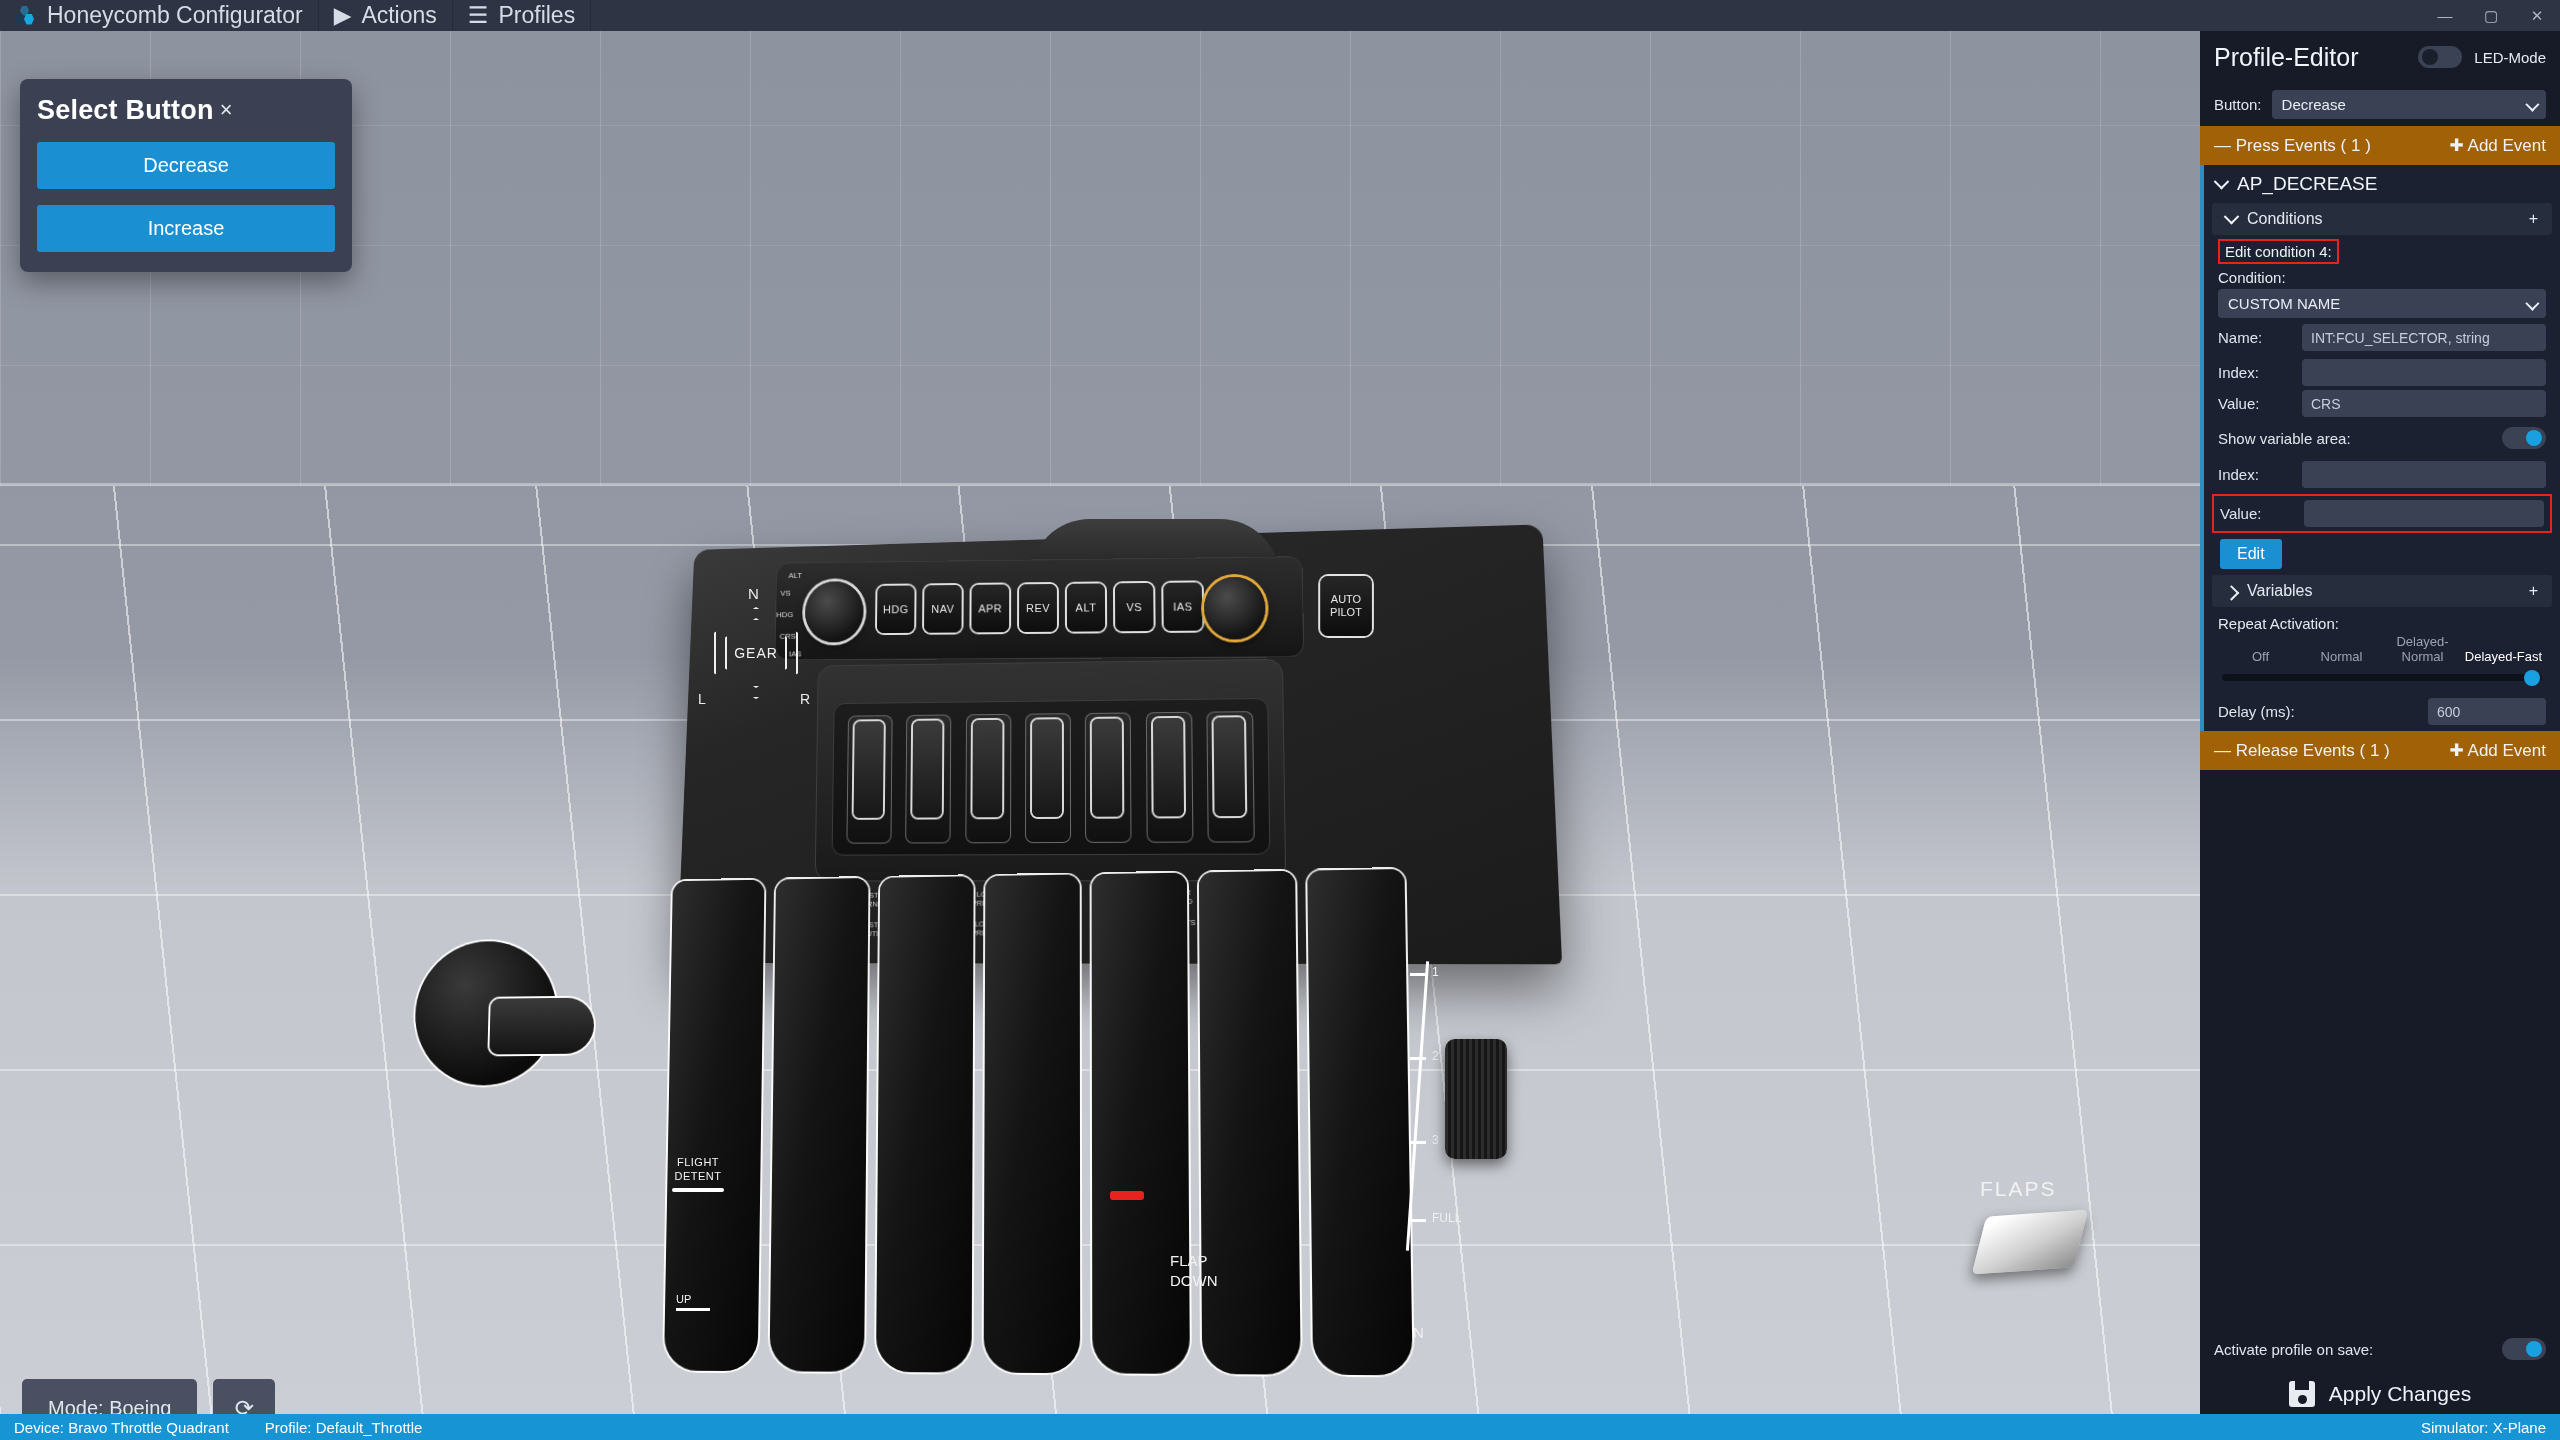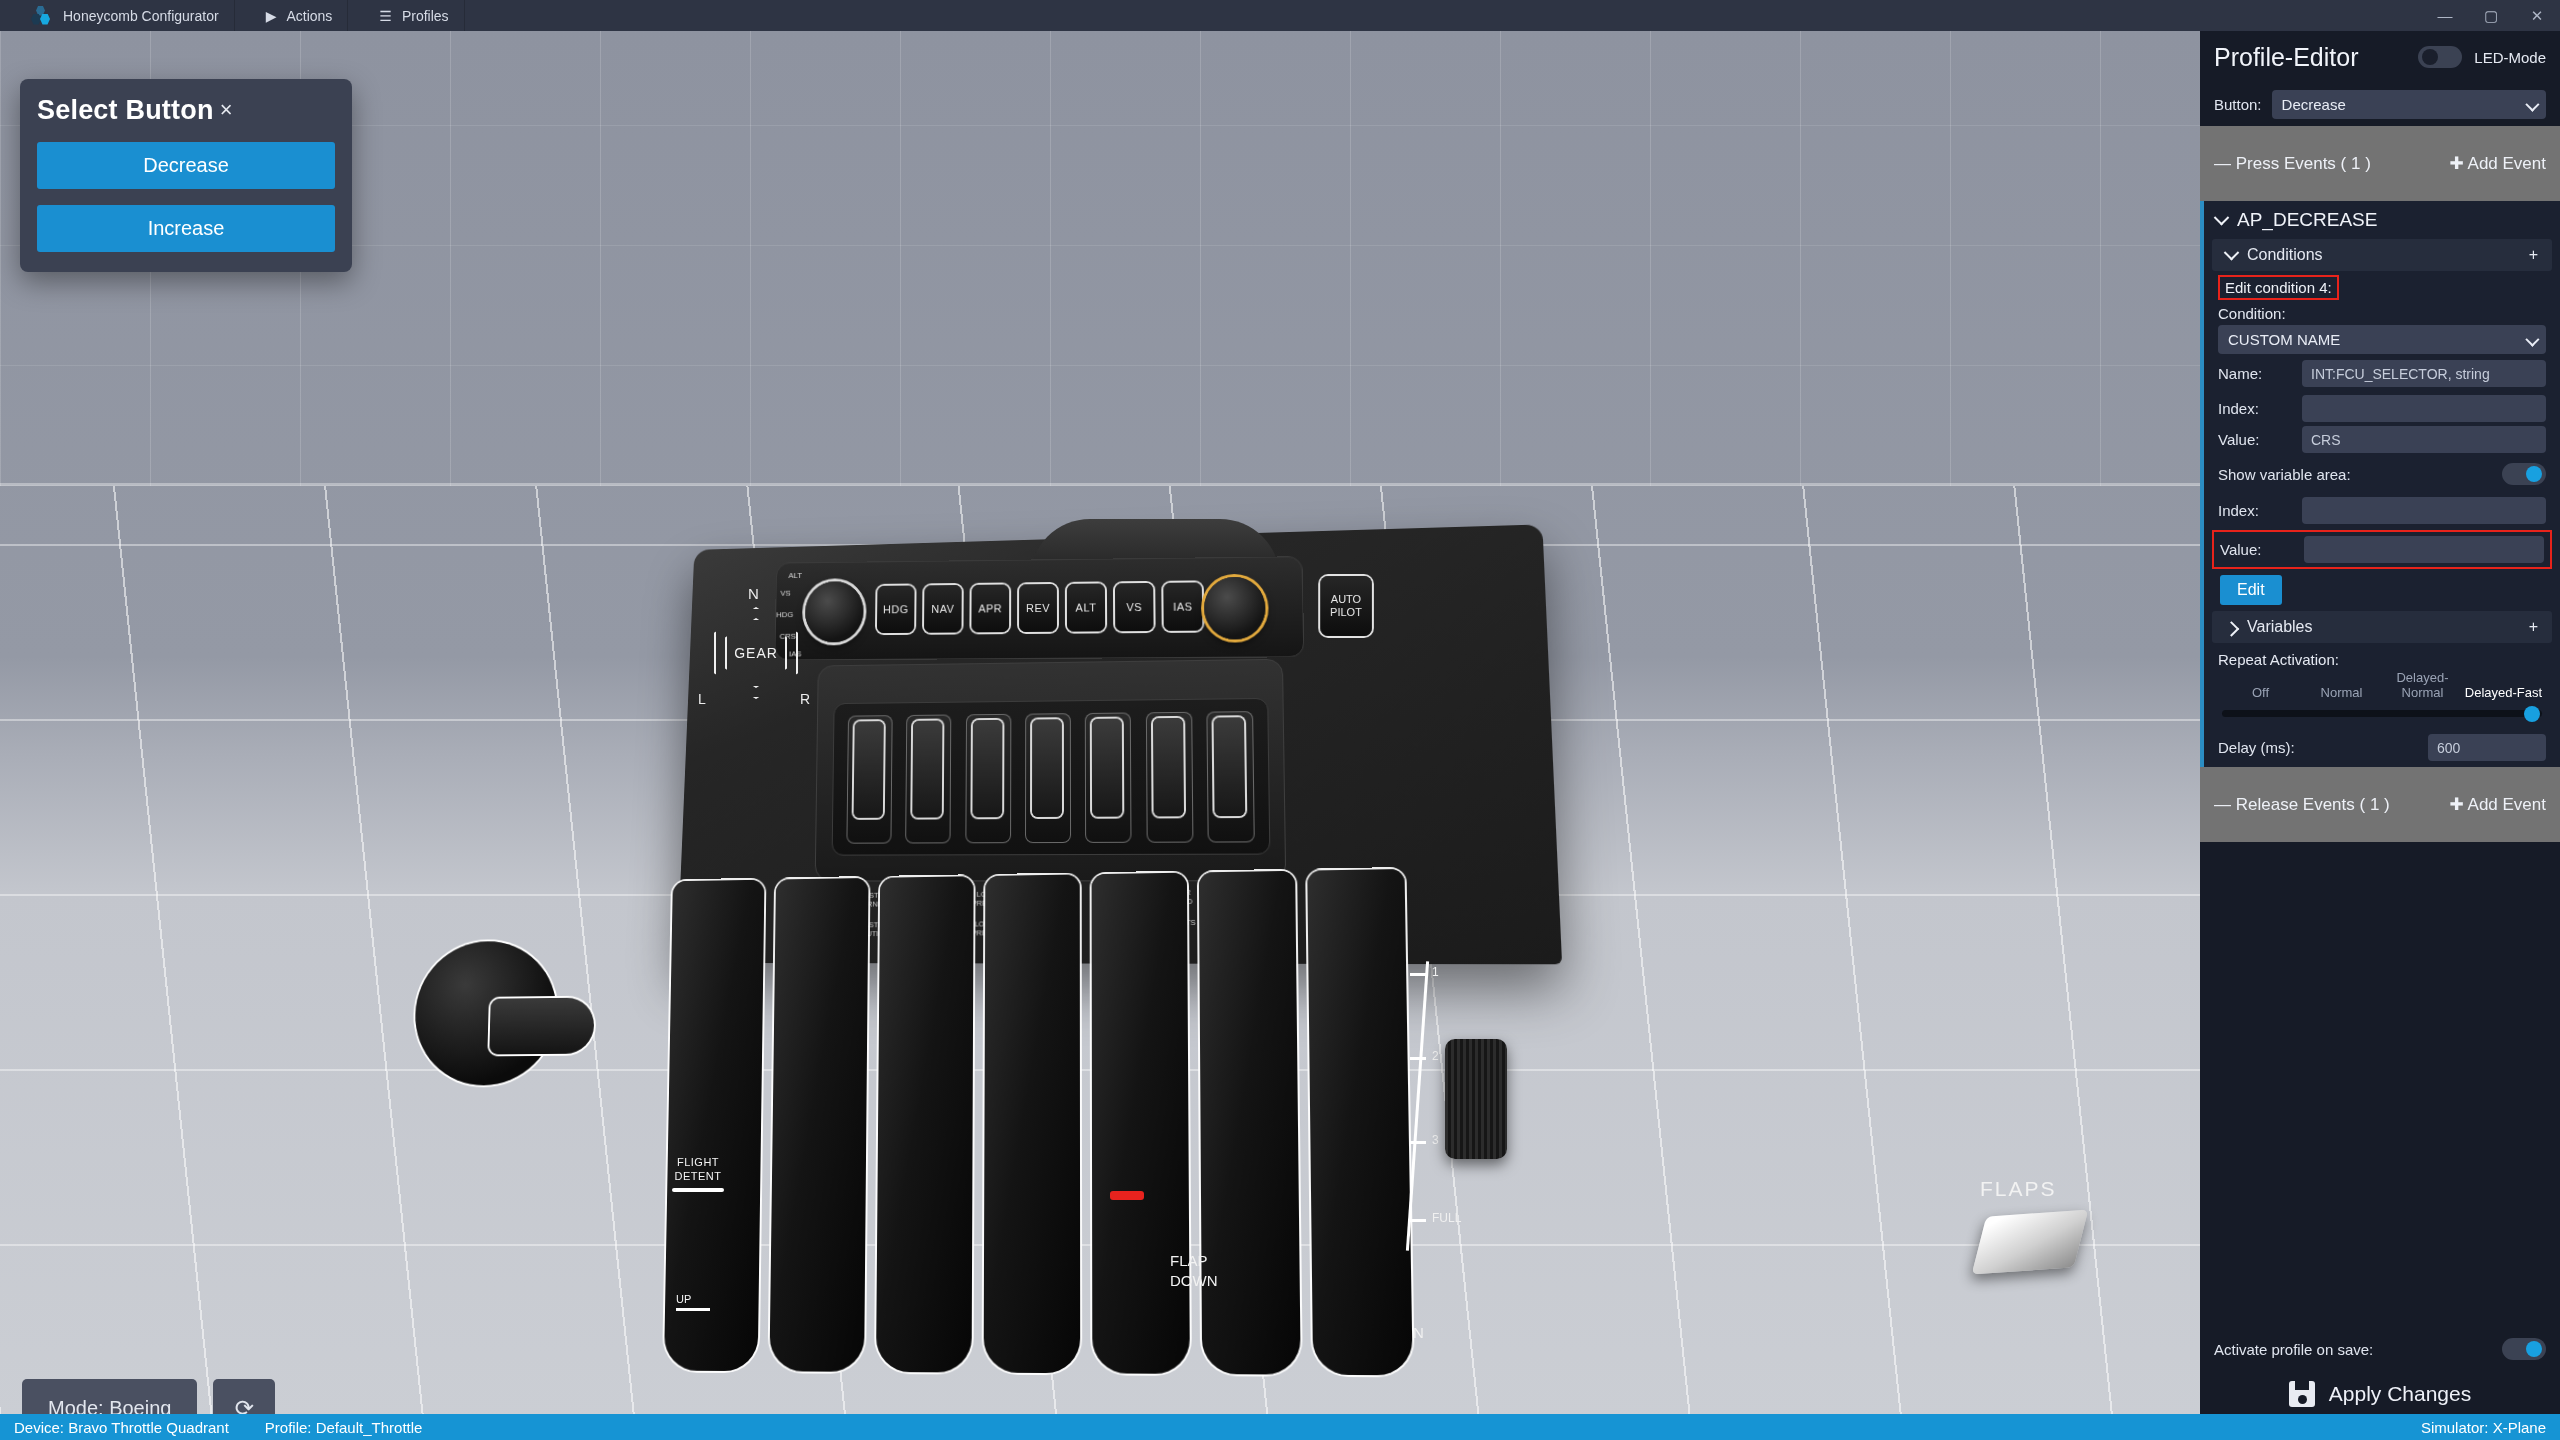--- a/index.html
+++ b/index.html
@@ -13,21 +13,21 @@
 
   
   .titlebar {
     position: absolute; top: 0; left: 0; width: 2560px; height: 31px;
     background: #2e3444; display: flex; align-items: center;
     color: #dfe4ee; font-size: 18px;
   }
   .tb-sep { width: 1px; height: 31px; background: #262b38; }
   .tb-item {
     height: 31px; display: flex; align-items: center; gap: 10px;
-    padding: 0 15px; color: #d6dbe6; font-size: 14px; white-space: nowrap; margin-left: 16px;
+    padding: 0 15px; color: #d6dbe6; font-size: 23px; white-space: nowrap;
   }
   .tb-logo { width: 22px; height: 20px; position: relative; }
   .tb-logo i { position: absolute; display: block; border-radius: 2px; }
   .tb-logo i:nth-child(1){ width:9px;height:10px;left:5px;top:0;background:#2a6b93;
      clip-path: polygon(25% 0,75% 0,100% 50%,75% 100%,25% 100%,0 50%); }
   .tb-logo i:nth-child(2){ width:10px;height:11px;left:0;top:8px;background:#1c3a52;
      clip-path: polygon(25% 0,75% 0,100% 50%,75% 100%,25% 100%,0 50%); }
   .tb-logo i:nth-child(3){ width:10px;height:11px;left:9px;top:8px;background:#17a8e0;
      clip-path: polygon(25% 0,75% 0,100% 50%,75% 100%,25% 100%,0 50%); }
   .wctrls { margin-left: auto; display: flex; height: 31px; }
@@ -260,22 +260,22 @@
     content: ""; position: absolute; right: 10px; top: 11px;
     width: 8px; height: 8px; border-right: 2px solid #e8ecf5;
     border-bottom: 2px solid #e8ecf5; transform: rotate(45deg) translateY(-2px);
   }
   .inp {
     height: 27px; background: #3a4155; border: none; border-radius: 4px;
     color: #c6cddb; font-size: 14px; padding: 0 9px; flex: 1;
     font-family: "Liberation Sans", sans-serif;
   }
   .section-bar {
-    background: #737373; display: flex; align-items: center;
-    justify-content: space-between; padding: 27px 14px; font-size: 17px;
+    background: #a16207; display: flex; align-items: center;
+    justify-content: space-between; padding: 9px 14px; font-size: 17px;
     color: #eef1f7;
   }
   .evt-block { border-left: 4px solid #2c8ec4; background: #1b2130; }
   .evt-head {
     display: flex; align-items: center; gap: 10px; padding: 8px 12px;
     font-size: 19px; color: #f0f3f9;
   }
   .chev { display: inline-block; width: 11px; height: 11px;
     border-right: 2.5px solid #eef1f7; border-bottom: 2.5px solid #eef1f7; }
   .chev.down { transform: rotate(45deg) translate(-2px,-2px); }

